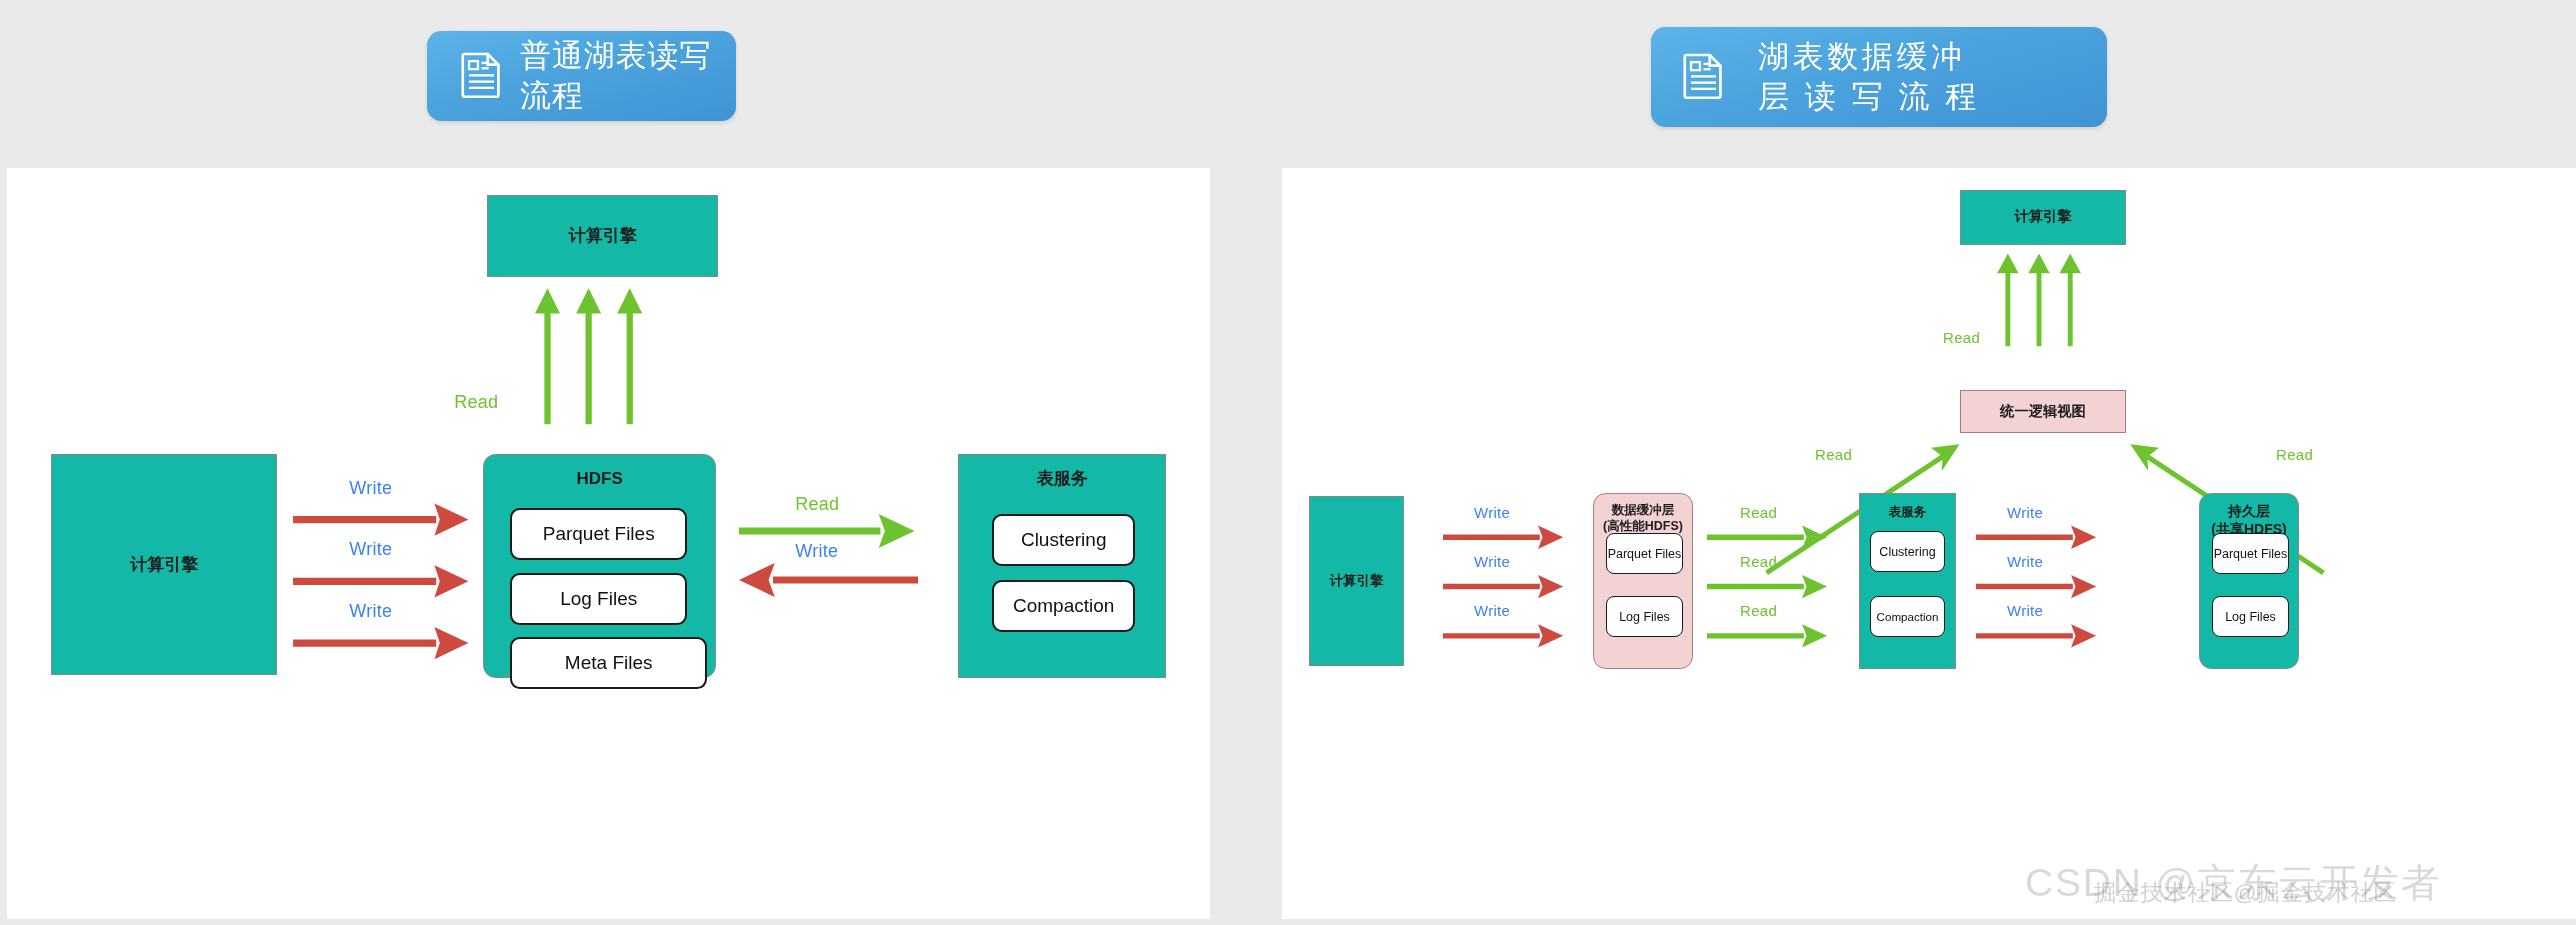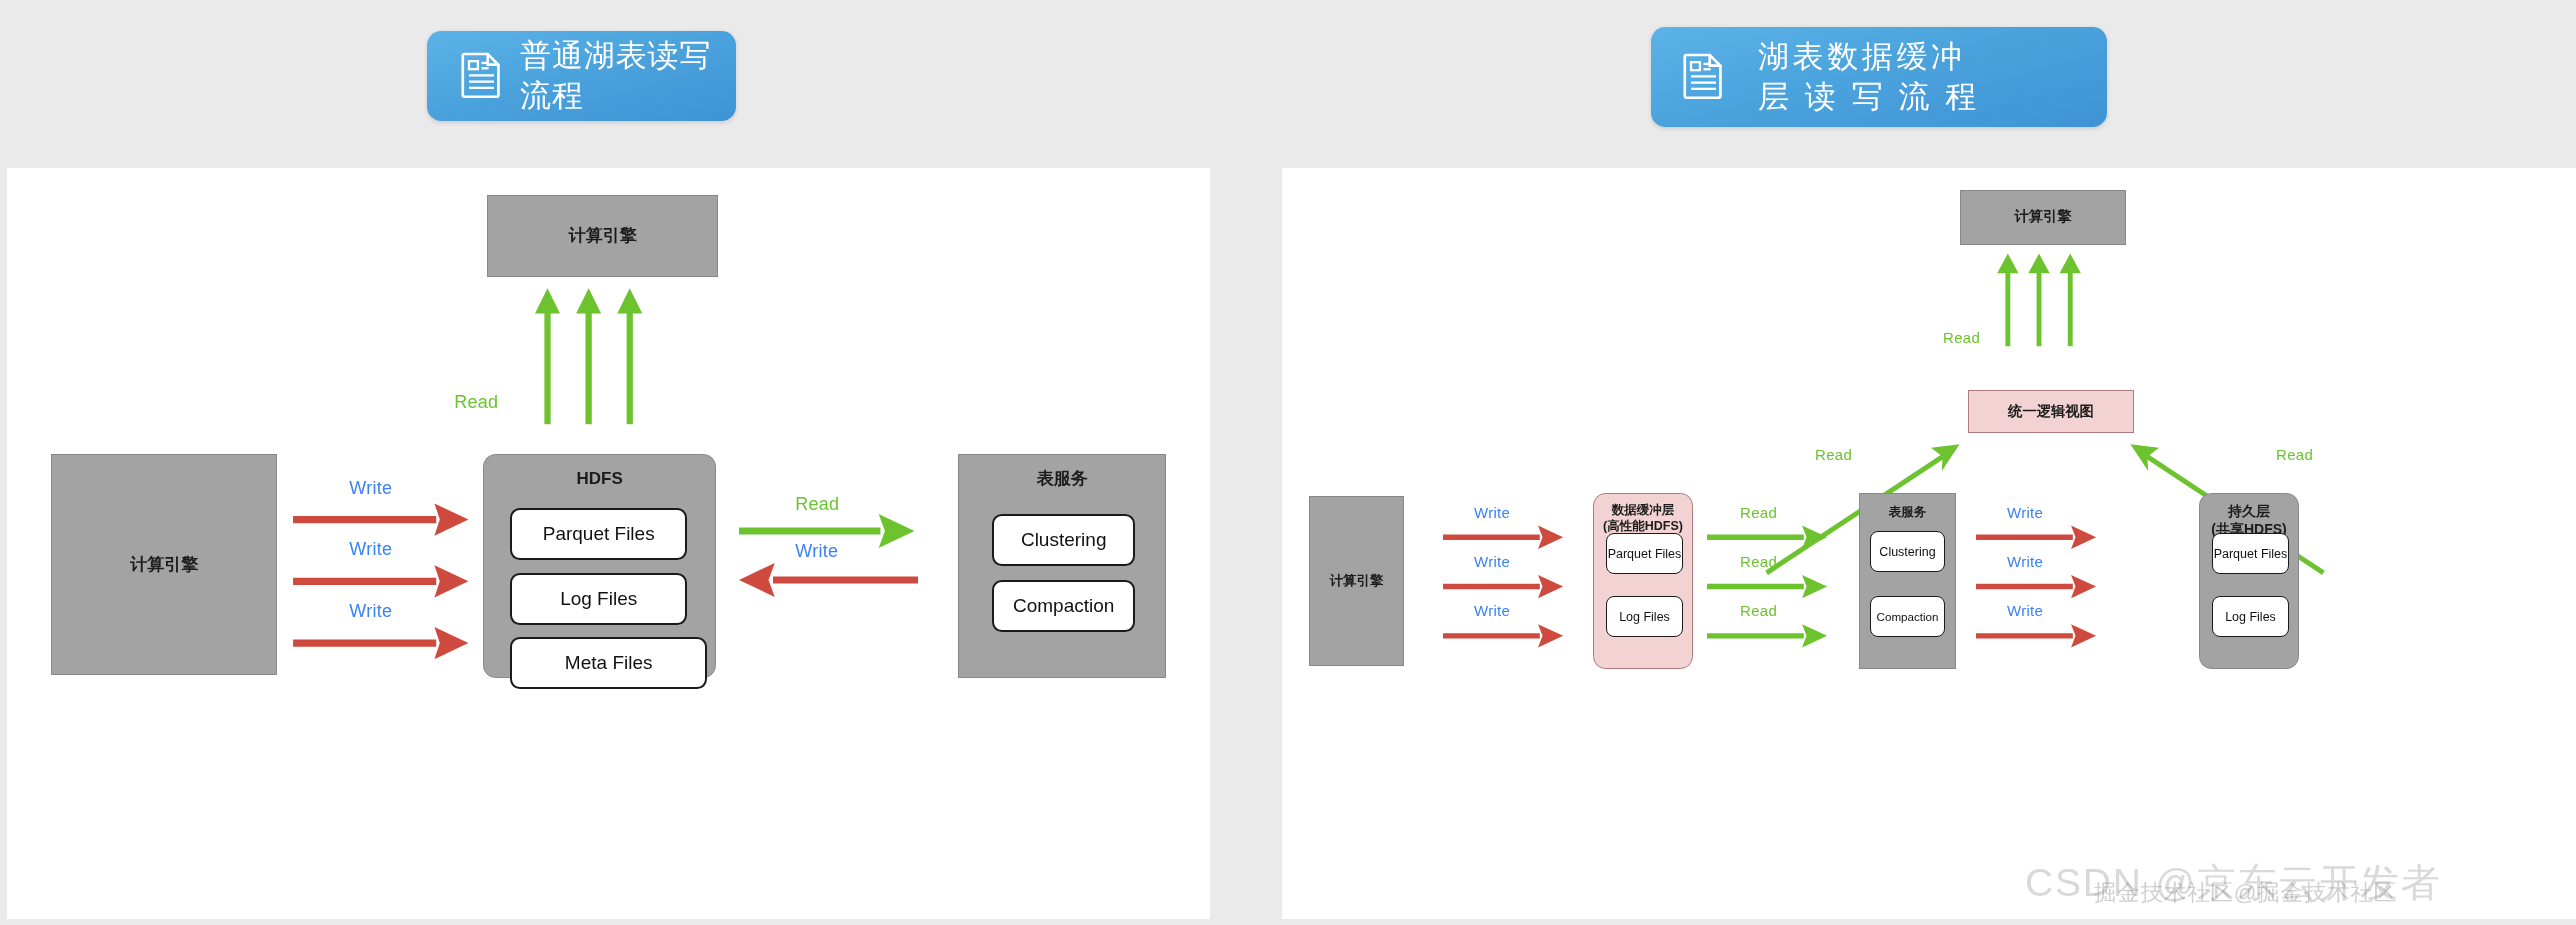--- a/index.html
+++ b/index.html
@@ -30,21 +30,21 @@
   #pill-right .pill-text { letter-spacing: 3.6px; }
 
   
   .panel { position: absolute; background: #ffffff; }
   #panel-left  { left: 7.2px;    top: 168px; width: 1203px; height: 751px; }
   #panel-right { left: 1282px; top: 168px; width: 1294px; height: 751px; }
 
   
   .gbox {
     position: absolute;
-    background: #a3a3a3;
+    background: #14b8a6;
     border: 1.8px solid #888888;
     display: flex; flex-direction: column; align-items: center;
   }
   .gbox.round { border-radius: 12.5px; }
   .gbox .gtitle {
     font-size: 17px; font-weight: bold; color: #1c1c1c;
     text-align: center; line-height: 1.25; white-space: pre-line;
   }
   .gbox.centered { justify-content: center; }
   .gbox.titled { padding-top: 13.4px; }
@@ -215,21 +215,21 @@
           <polygon points="11,4 -1,26 23,26" stroke="none"></polygon>
           <line x1="46" y1="108" x2="46" y2="22"></line>
           <polygon points="46,4 34,26 58,26" stroke="none"></polygon>
           <line x1="81" y1="108" x2="81" y2="22"></line>
           <polygon points="81,4 69,26 93,26" stroke="none"></polygon>
         </g>
       </svg>
     </div>
     <div class="alabel read sm" style="left:661px; top:161px;">Read</div>
 
-    <div class="gbox centered pinkbox" style="left:678px; top:222px; width:166px; height:43px;margin-left:8px;">
+    <div class="gbox centered pinkbox" style="left:678px; top:222px; width:166px; height:43px;">
       <span class="gtitle" style="font-size:14.3px;">统一逻辑视图</span>
     </div>
 
     <div class="arrow" style="left:479px; top:269px;">
       <svg width="206" height="143" viewBox="0 0 230 160">
         <g stroke="#6cc32e" stroke-width="5.5" fill="#6cc32e">
           <line x1="6" y1="152" x2="203" y2="22"></line>
           <polygon points="222,8 190,12 203,22 202,38" stroke="none"></polygon>
         </g>
       </svg>

